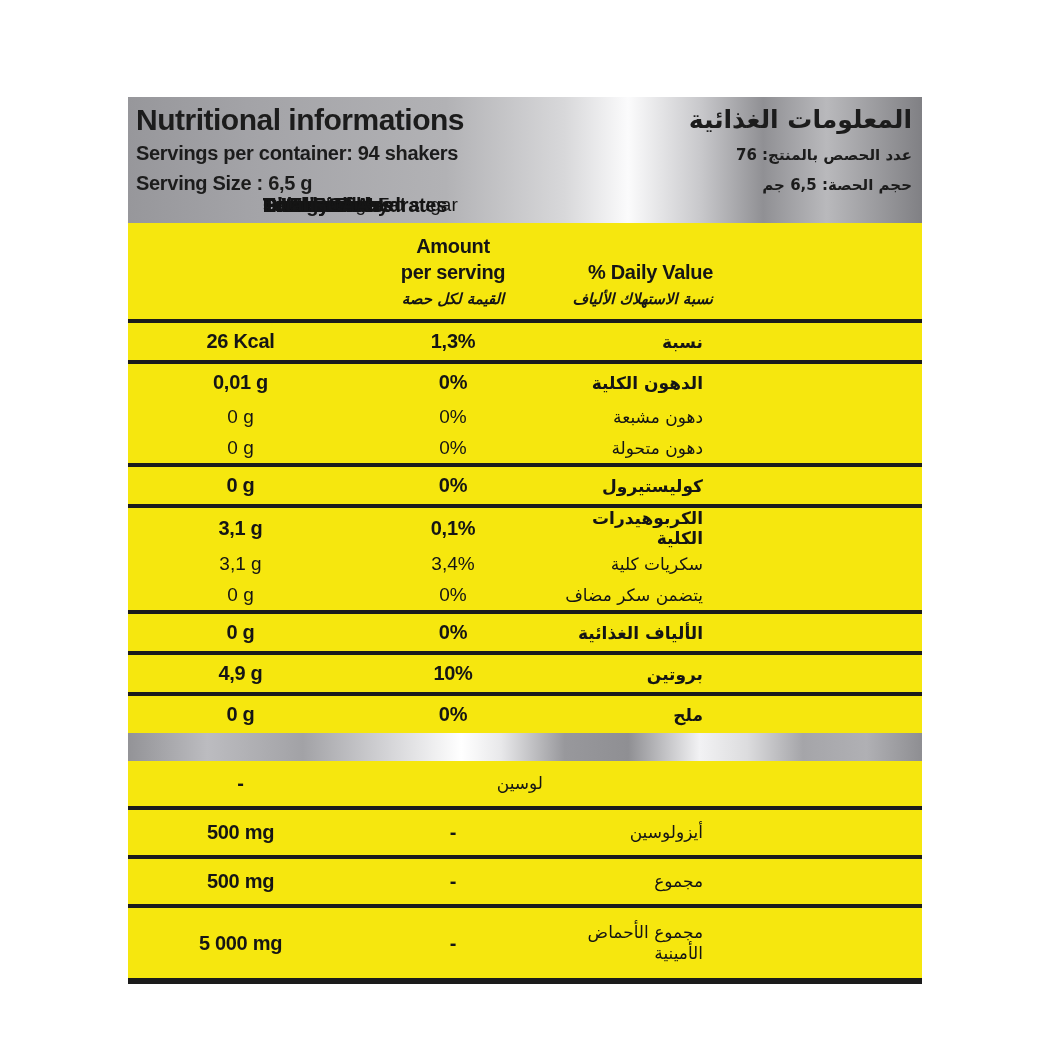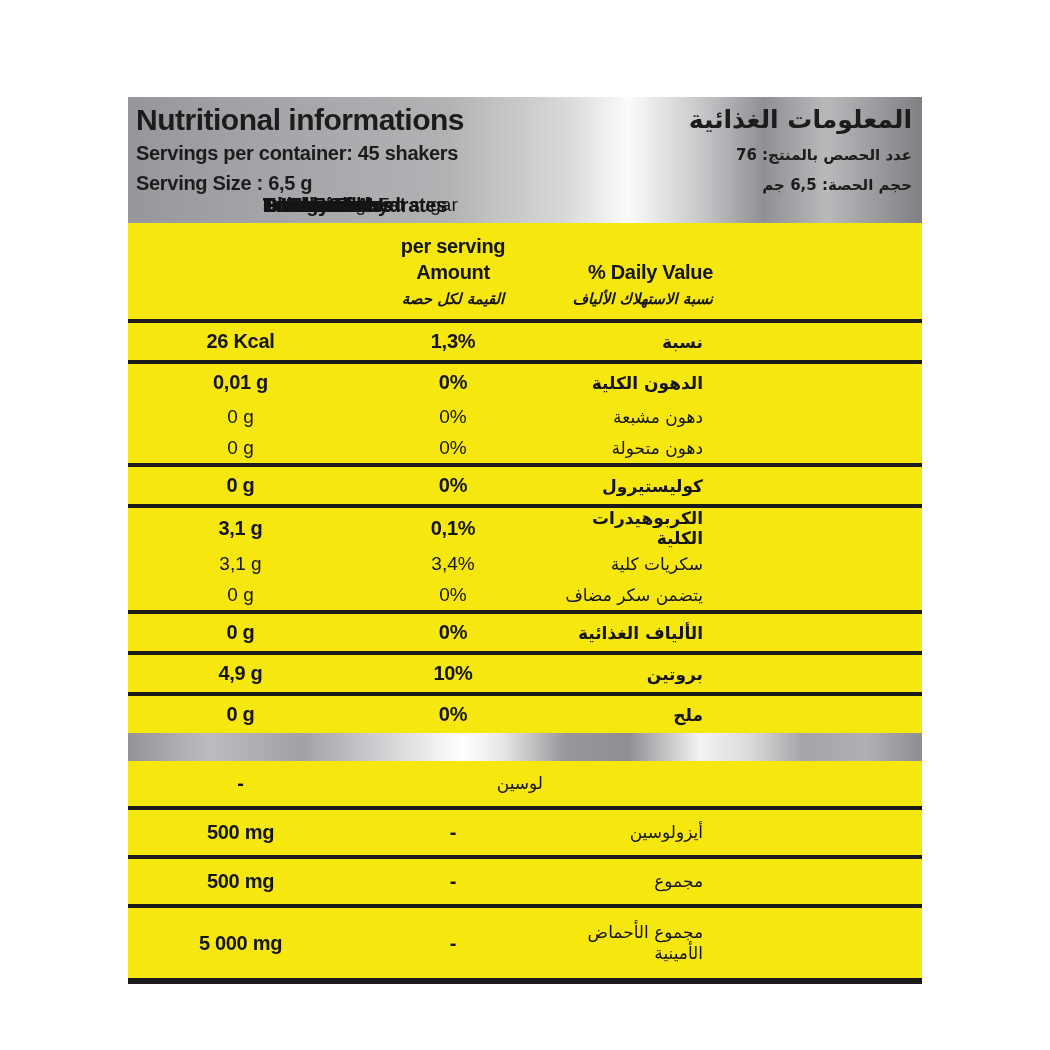--- a/index.html
+++ b/index.html
@@ -78,36 +78,36 @@
 </style>
 </head>
 <body>
 
 <div class="canvas">
   <div class="label">
 
     <div class="metal-header">
       <div class="hdr-left">
         <div class="hdr-title">Nutritional informations</div>
-        <div class="hdr-sub">Servings per container: 45 shakers</div>
+        <div class="hdr-sub">Servings per container: 94 shakers</div>
         <div class="hdr-sub">Serving Size : 6,5 g</div>
       </div>
       <div class="hdr-right ar" dir="rtl">
         <div class="hdr-title-ar">المعلومات الغذائية</div>
         <div class="hdr-sub-ar">عدد الحصص بالمنتج: 76</div>
         <div class="hdr-sub-ar">حجم الحصة: 6,5 جم</div>
       </div>
     </div>
 
     <div class="yellow">
       <div class="grid colhead">
         <div></div>
         <div class="amount-head">
+          <div class="colhead-line">Amount</div>
           <div class="colhead-line">per serving</div>
-          <div class="colhead-line">Amount</div>
           <div class="colhead-ar ar" dir="rtl">القيمة لكل حصة</div>
         </div>
         <div class="dv-head">
           <div class="colhead-line">% Daily Value</div>
           <div class="colhead-ar ar" dir="rtl">نسبة الاستهلاك الألياف</div>
         </div>
         <div></div>
       </div>
 
       <div id="nutrient-rows">

